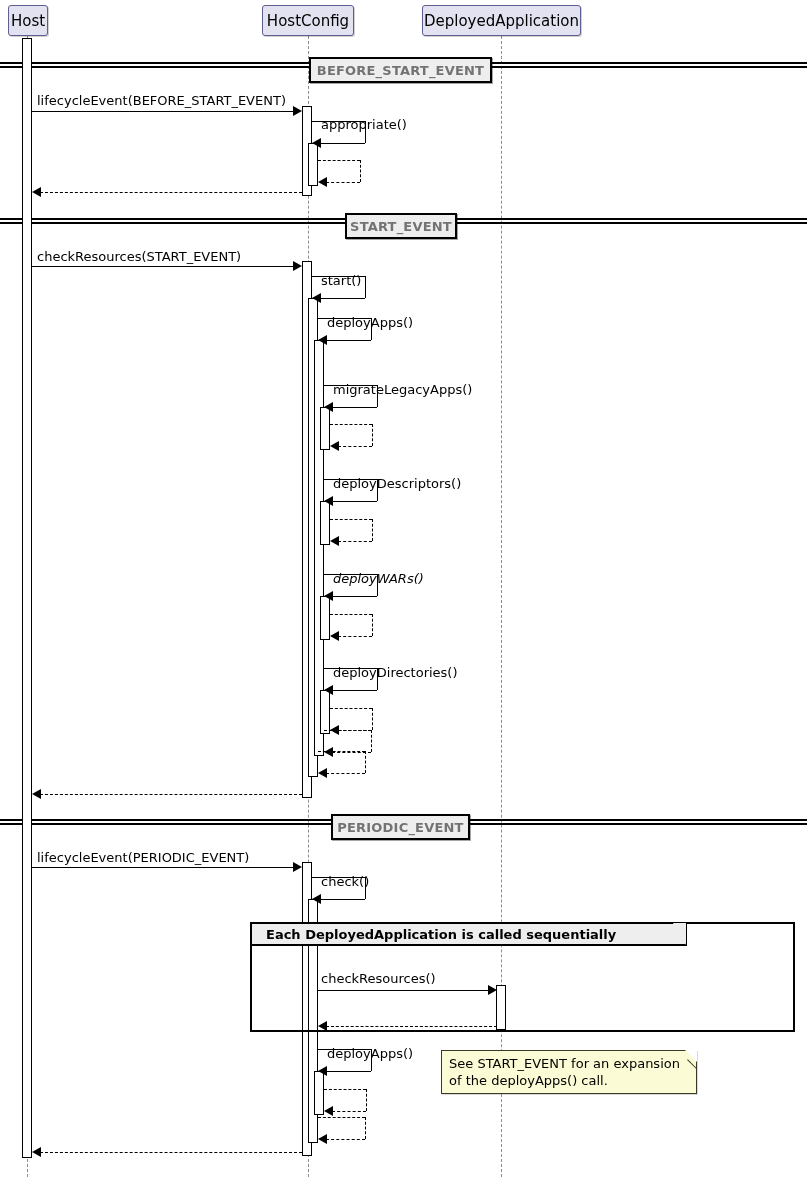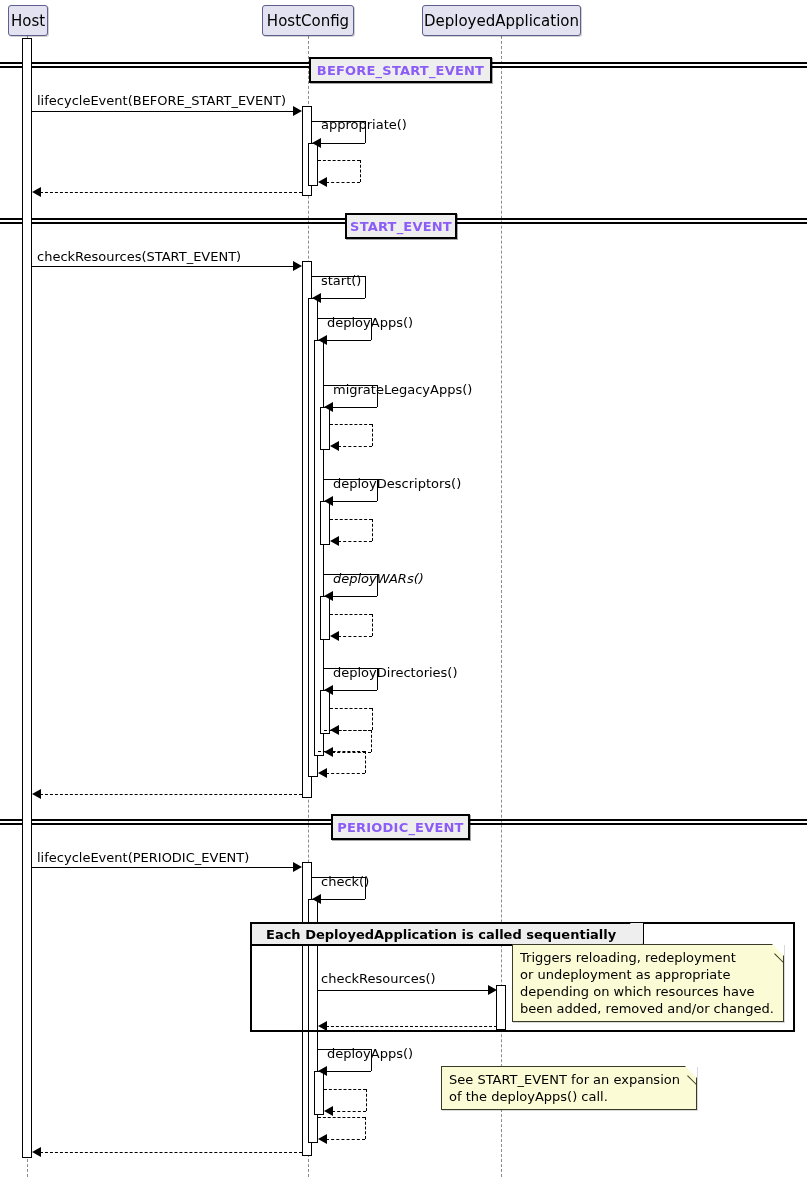--- a/index.html
+++ b/index.html
@@ -70,21 +70,21 @@
     position:absolute;left:0;width:807px;height:6px;
     border-top:2px solid #000;border-bottom:2px solid #000;
     box-sizing:border-box;
   }
   .divider-box{
     position:absolute;
     background:#EEEEEE;
     border:2px solid #000;
     box-sizing:border-box;
     display:flex;align-items:center;justify-content:center;
-    font-size:13px;font-weight:bold;color:#8b5cf6;
+    font-size:13px;font-weight:bold;color:#737373;
     letter-spacing:0.2px;
     white-space:nowrap;
     box-shadow:1px 1px 0 rgba(0,0,0,0.35);
   }
 
   
   .group-frame{
     position:absolute;
     border:2px solid #000;
     box-sizing:border-box;
@@ -252,26 +252,22 @@
     <div class="vline dashed" style="left: 366px; top: 1089px; height: 22px;"></div>
     <div class="msg-line dashed" style="left: 332px; top: 1111px; width: 34px;"></div>
     <div class="arrow-left" style="left: 324px; top: 1106px;"></div>
     <div class="msg-line dashed" style="left: 318px; top: 1117px; width: 47px;"></div>
     <div class="vline dashed" style="left: 365px; top: 1117px; height: 22px;"></div>
     <div class="msg-line dashed" style="left: 326px; top: 1139px; width: 39px;"></div>
     <div class="arrow-left" style="left: 318px; top: 1134px;"></div>
     <div class="msg-line dashed" style="left: 40px; top: 1152px; width: 262px;"></div>
     <div class="arrow-left" style="left: 32px; top: 1147px;"></div>
     <div class="group-frame" style="left: 250px; top: 922px; width: 545px; height: 110px;"></div>
-    <div class="group-label" style="left: 252px; top: 924px; width: 392px; height: 22px;">Each DeployedApplication is called sequentially</div>
+    <div class="group-label" style="left: 252px; top: 924px; width: 435px; height: 22px;">Each DeployedApplication is called sequentially</div>
     <div class="divider-box" style="left: 309px; top: 57px; width: 183px; height: 26px;">BEFORE_START_EVENT</div>
     <div class="divider-box" style="left: 345px; top: 213px; width: 112px; height: 26px;">START_EVENT</div>
     <div class="divider-box" style="left: 331px; top: 814px; width: 139px; height: 26px;">PERIODIC_EVENT</div>
-    <div class="note" style="left: 512px; top: 944px; width: 272px; min-height: 78px;">Triggers reloading, redeployment
-or undeployment as appropriate
-depending on which resources have
-been added, removed and/or changed.<div class="fold"></div><div class="fold-edge"></div></div>
-    <div class="note" style="left: 441px; top: 1050px; width: 256px; min-height: 42px; margin-top: 16px;">See START_EVENT for an expansion
+    <div class="note" style="left: 441px; top: 1050px; width: 256px; min-height: 42px;">See START_EVENT for an expansion
 of the deployApps() call.<div class="fold"></div><div class="fold-edge"></div></div>
     <div class="participant" style="left: 8px; top: 5px; width: 40px; height: 31px;">Host</div>
     <div class="participant" style="left: 262px; top: 5px; width: 92px; height: 31px;">HostConfig</div>
     <div class="participant" style="left: 422px; top: 5px; width: 159px; height: 31px;">DeployedApplication</div>
   </div>
 
 </body></html>

